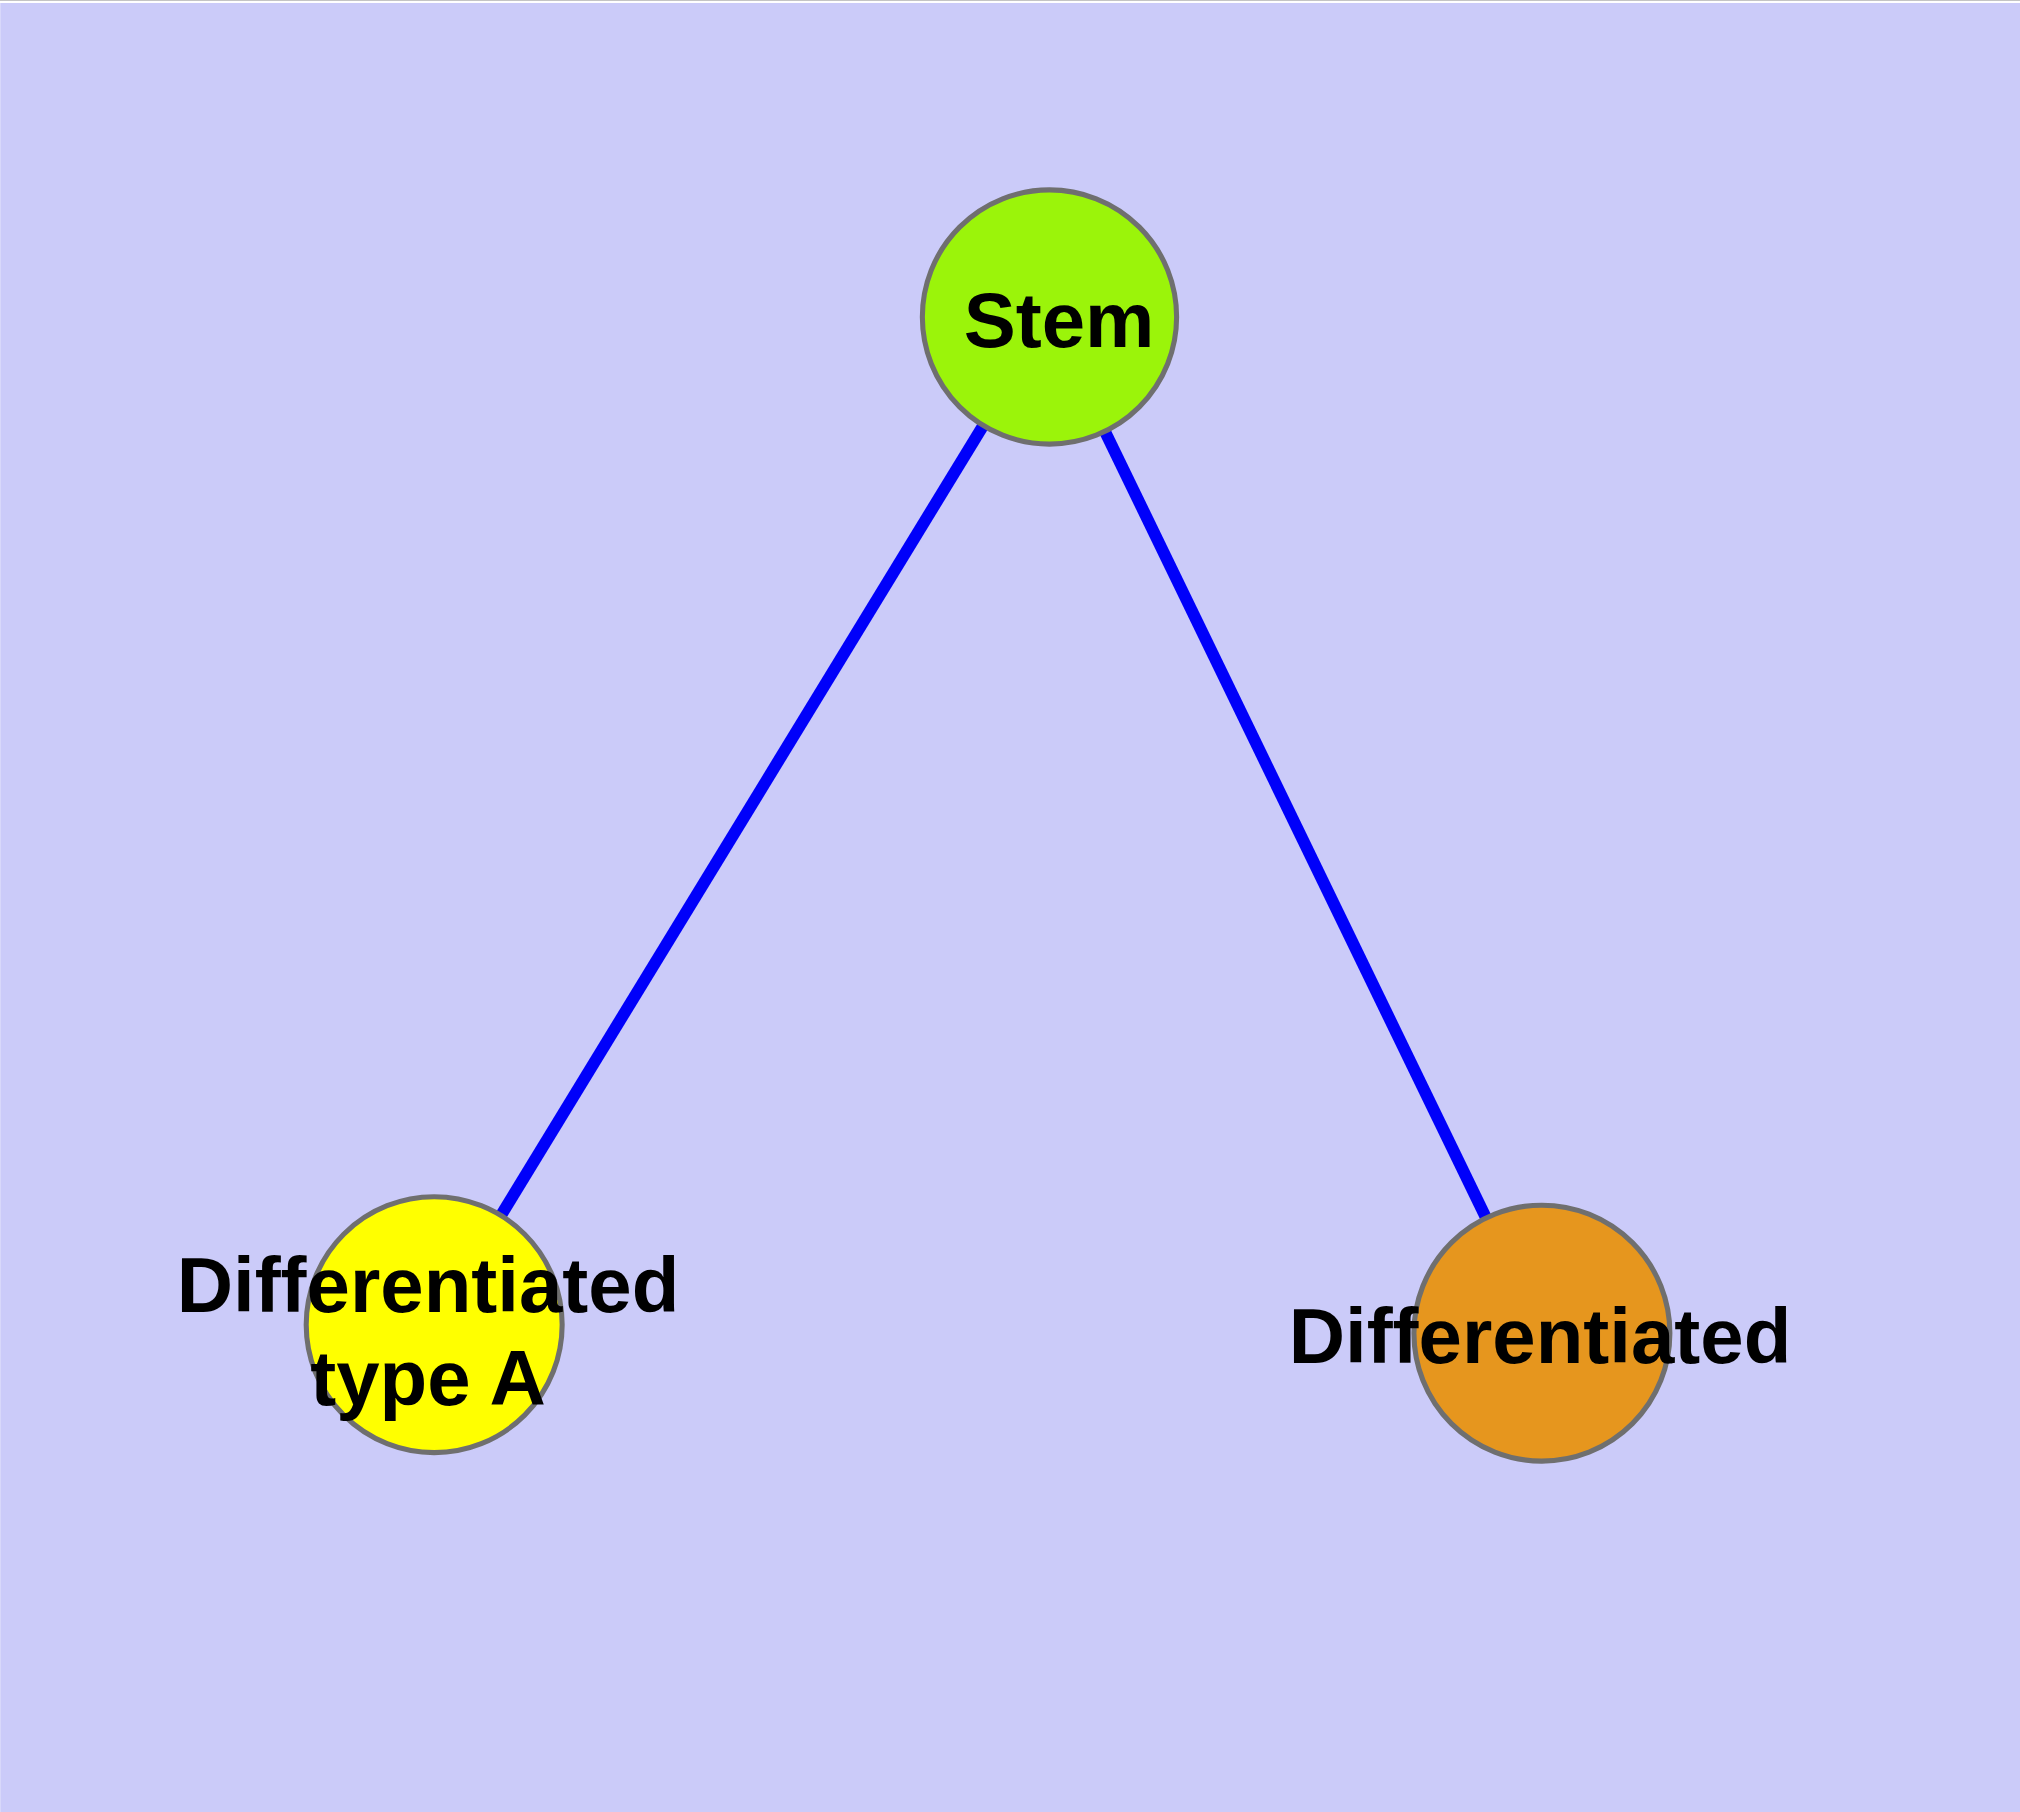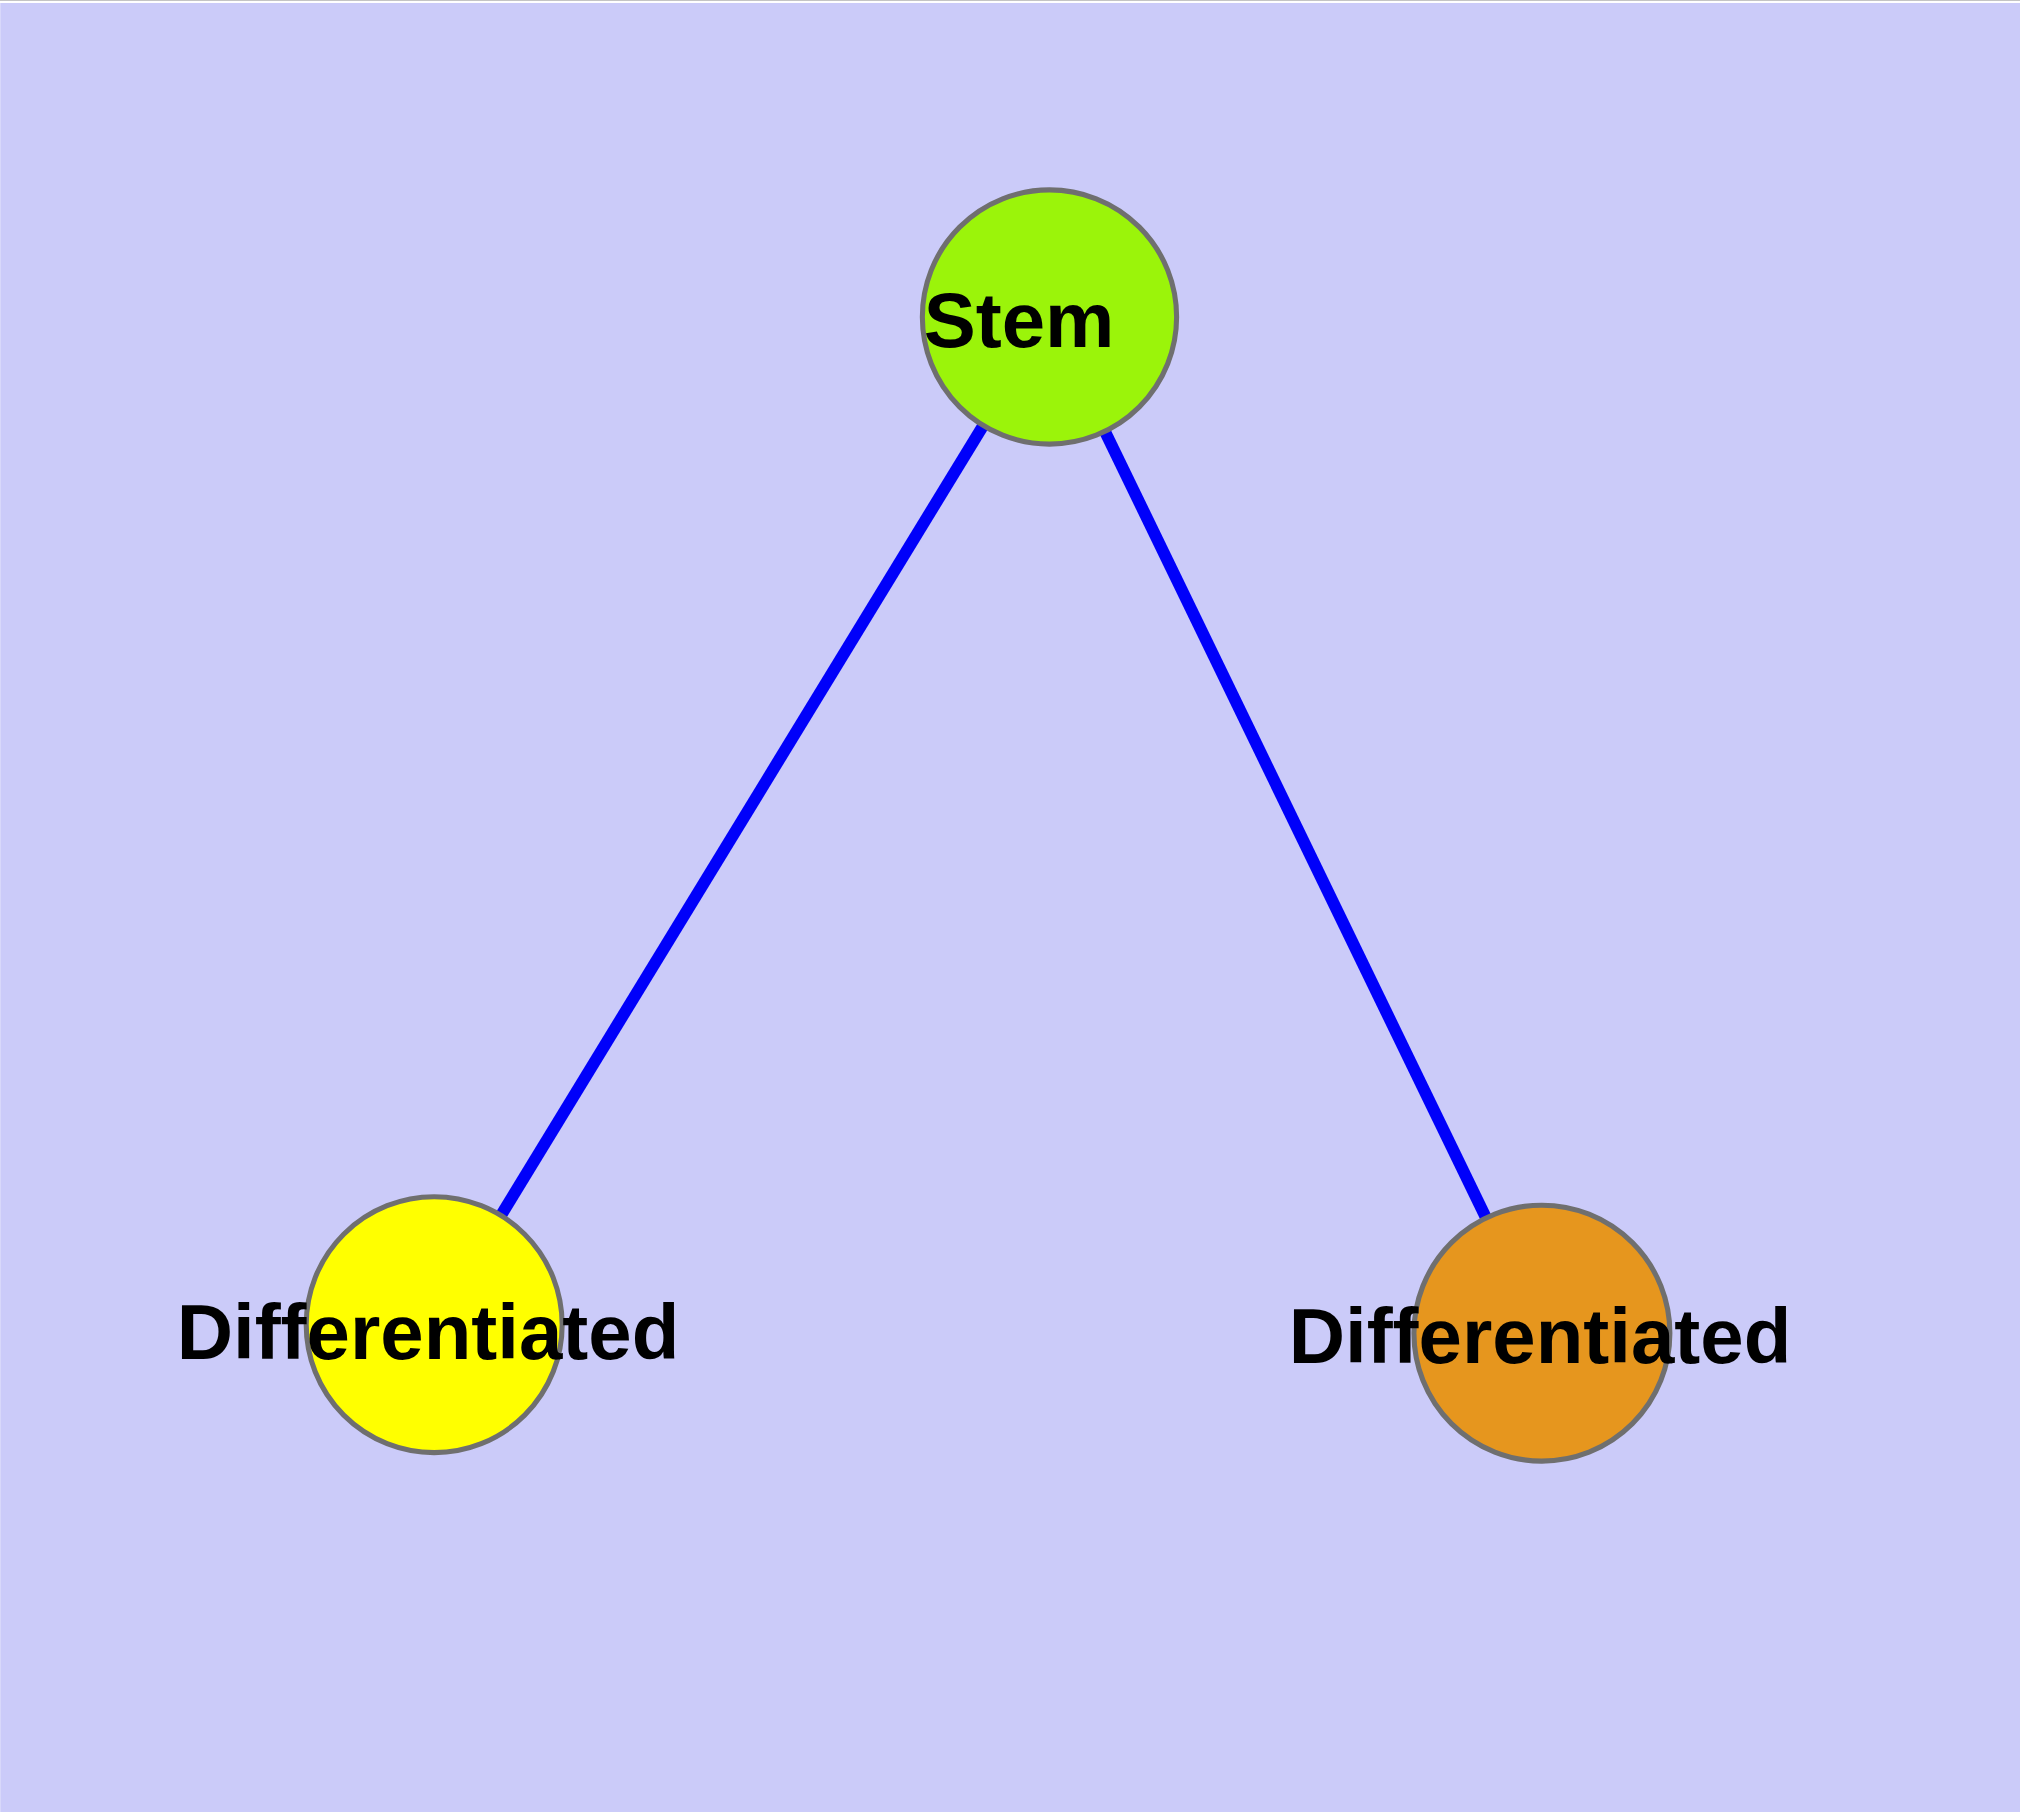--- a/index.html
+++ b/index.html
@@ -59,24 +59,25 @@
   <line class="edge" x1="1238" y1="374" x2="512" y2="1563" stroke="#0000FA"></line>
   <line class="edge" x1="1238" y1="374" x2="1819" y2="1573" stroke="#0000FA"></line>
 
   <circle class="node" cx="1238" cy="374" r="150" fill="#9BF40A"></circle>
   <circle class="node" cx="512" cy="1563" r="151" fill="#FFFF00"></circle>
   <circle class="node" cx="1819" cy="1573" r="151" fill="#E6961E"></circle>
 </svg>
 
 <div class="top-strip" id="top-strip" style="background: rgb(255, 255, 255);"></div>
 
-<div class="node-label" style="left:1019px; top:320px;">
+<div class="node-label" style="left:1059px; top:320px;">
   <div>Stem</div>
 </div>
 
 <div class="node-label" style="left:428px; top:1332px;">
   <div>Differentiated</div>
+  <div>type A</div>
 </div>
 
 <div class="node-label" style="left:1540px; top:1336px;">
   <div>Differentiated</div>
 </div>
 
 
 </body></html>

